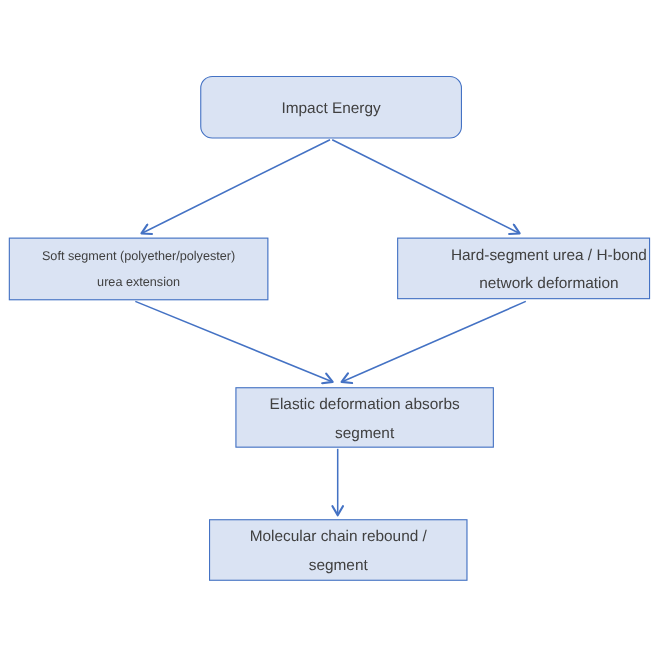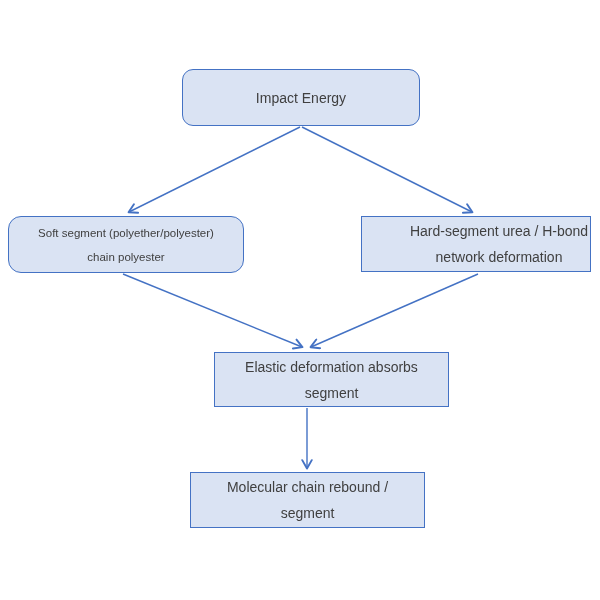--- a/index.html
+++ b/index.html
@@ -47,21 +47,21 @@
     align-items:center;
     justify-content:center;
     text-align:center;
     color:var(--text);
     font-size:14px;
     line-height:26px;
   }
   .node .line{display:block;white-space:nowrap;}
   #node-impact { left:182px; top:69px;  width:238px; height:57px;border-radius:11px; }
   #node-soft   { left:8px;   top:216px; width:236px; height:57px;
-                 font-size:11.5px; line-height:24px;border-radius:13px; }
+                 font-size:11.5px; line-height:24px; }
   #node-hard   { left:361px; top:216px; width:230px; height:56px;padding-left:46px; }
   #node-elastic{ left:190px; top:352px; width:235px; height:55px;margin-left:24px; }
   #node-rebound{ left:190px; top:472px; width:235px; height:56px; }
 </style>
 </head>
 <body>
 
 <div class="canvas">
 
   <svg class="edges" viewBox="0 0 600 600">
@@ -76,21 +76,21 @@
     <line x1="478" y1="274" x2="311" y2="347" marker-end="url(#openArrow)"></line>
     <line x1="307" y1="408" x2="307" y2="468" marker-end="url(#openArrow)"></line>
   </svg>
 
   <div class="node" id="node-impact">
     <span class="line">Impact Energy</span>
   </div>
 
   <div class="node" id="node-soft">
     <span class="line">Soft segment (polyether/polyester)</span>
-    <span class="line">chain polyester</span>
+    <span class="line">urea extension</span>
   </div>
 
   <div class="node" id="node-hard">
     <span class="line">Hard-segment urea / H-bond</span>
     <span class="line">network deformation</span>
   </div>
 
   <div class="node" id="node-elastic">
     <span class="line">Elastic deformation absorbs</span>
     <span class="line">segment</span>

